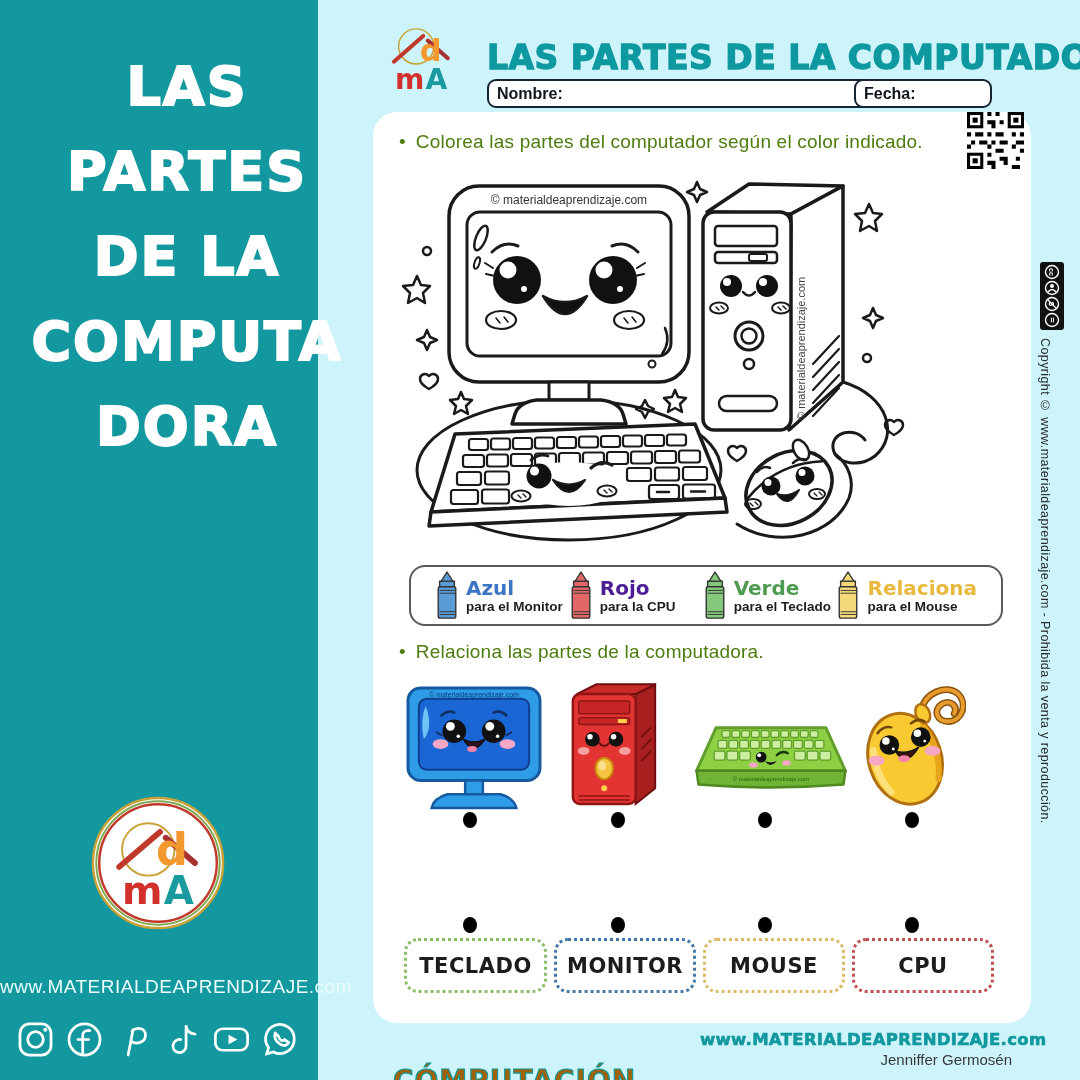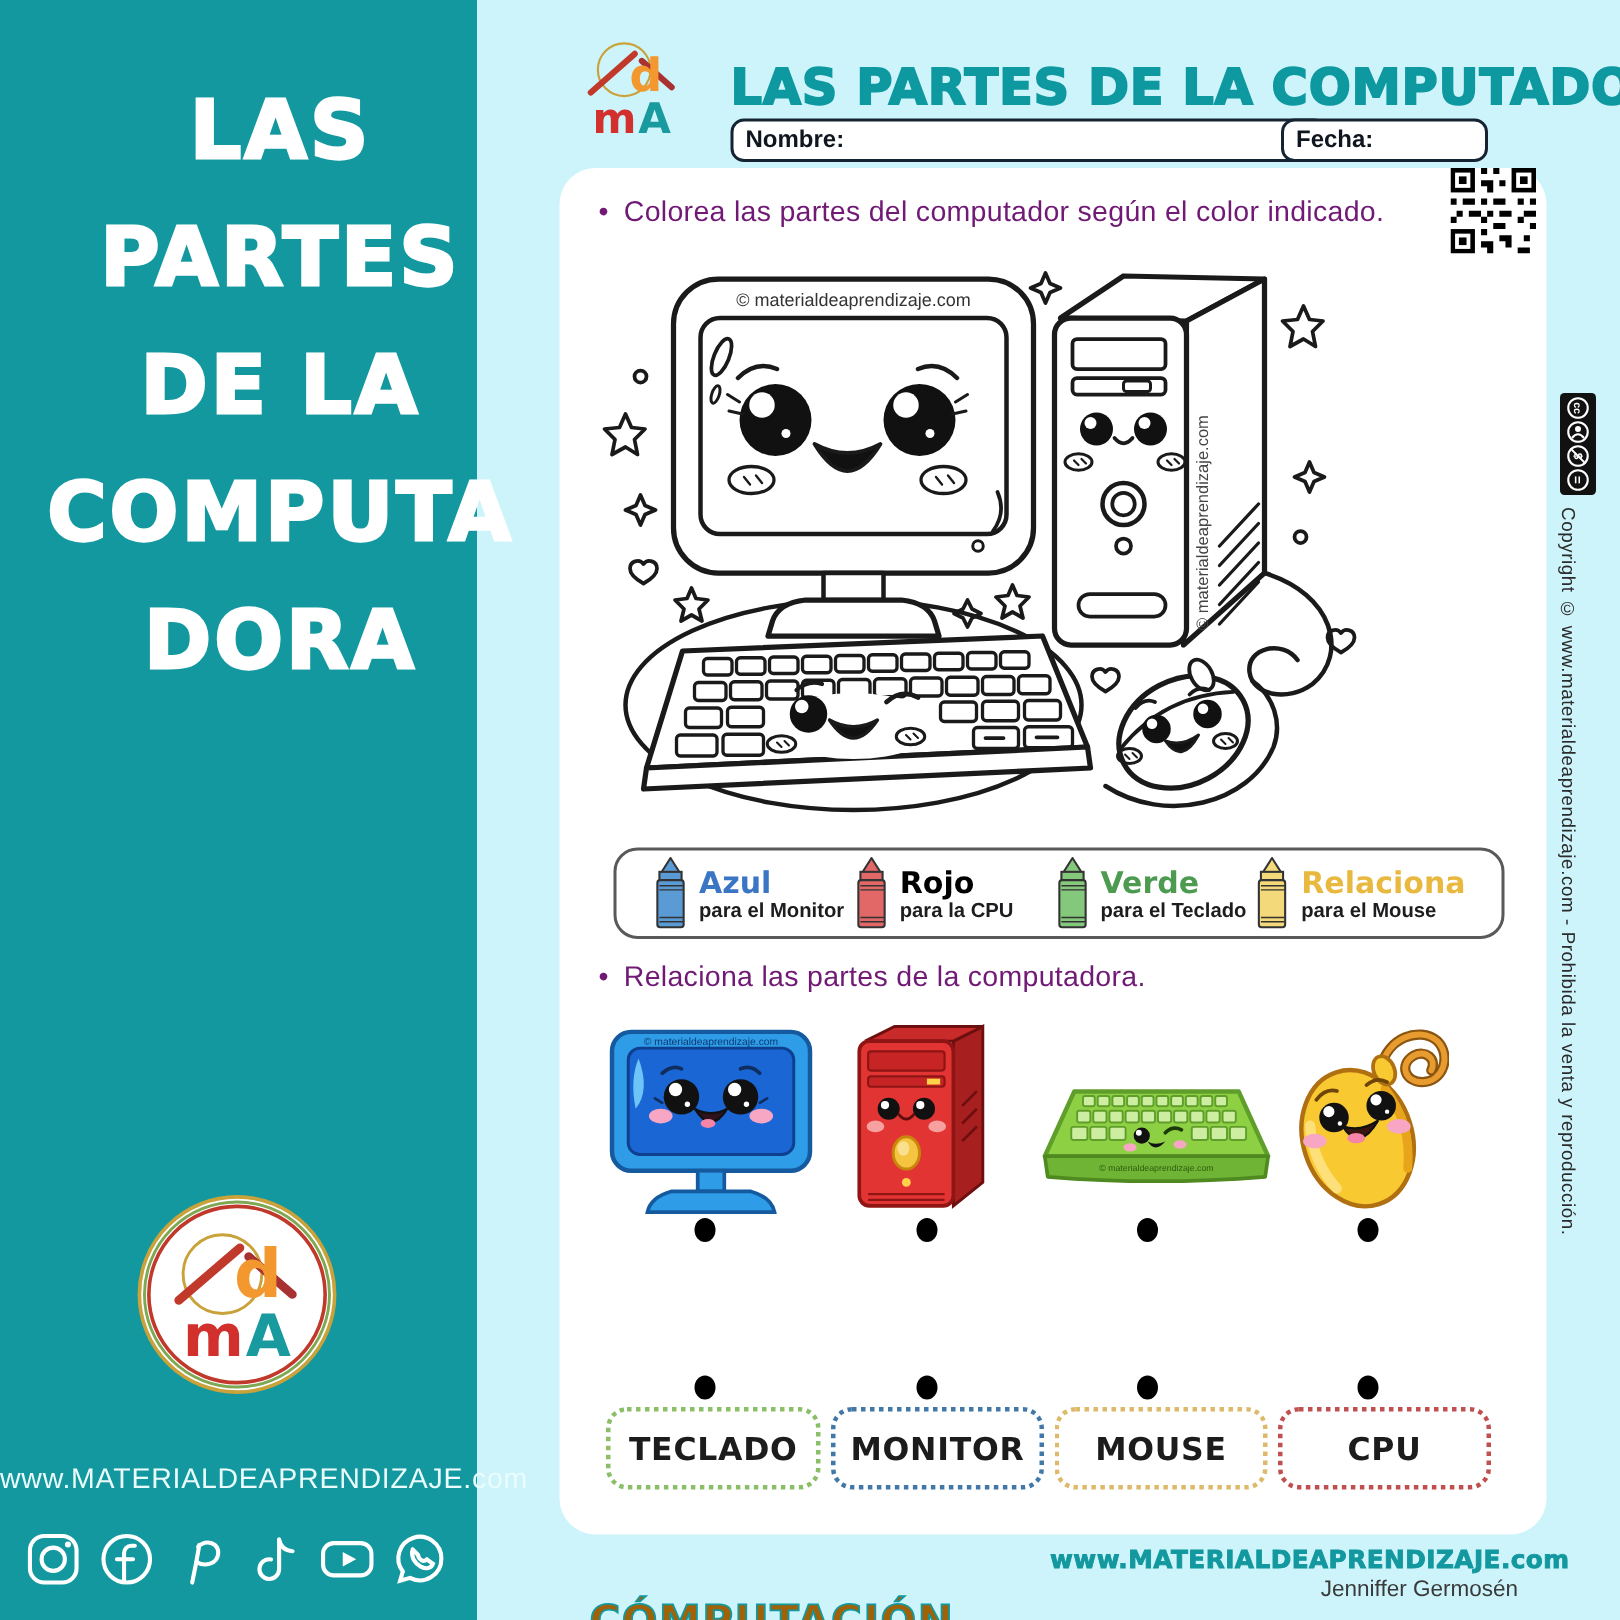--- a/index.html
+++ b/index.html
@@ -27,35 +27,35 @@
   .field-box { position:absolute; height:29px; background:#ffffff; border:2.5px solid #152433;
     border-radius:9px; display:flex; align-items:center; padding-left:8px;
     font-weight:bold; font-size:16px; color:#10161f; }
   .field-nombre { left:487px; top:79px; width:398px; }
   .field-fecha  { left:854px; top:79px; width:138px; }
 
   
   .sheet { position:absolute; left:373px; top:112px; width:658px; height:911px;
     background:#ffffff; border-radius:24px; }
   .qr { position:absolute; left:967px; top:112px; width:57px; height:57px; }
-  .instr { position:absolute; color:#701a75; font-size:19px; letter-spacing:0.2px; }
+  .instr { position:absolute; color:#4d7c0f; font-size:19px; letter-spacing:0.2px; }
   .instr .bullet { font-size:19px; margin-right:10px; }
   .instr1 { left:399px; top:131px; }
   .instr2 { left:399px; top:641px; }
   .lineart { position:absolute; left:397px; top:168px; width:628px; height:394px; }
 
   
   .legend { position:absolute; left:409px; top:565px; width:594px; height:61px;
     border:2.5px solid #58595b; border-radius:16px; background:#fff;
     display:flex; align-items:center; padding:0 24px; }
   .legend-item { flex:1; display:flex; align-items:center; gap:7px; }
   .legend-item svg { width:24px; height:52px; flex:0 0 auto; }
   .legend-name { font-family:"DejaVu Sans",sans-serif; font-weight:bold; font-size:20px; line-height:22px; }
   .legend-target { font-weight:bold; font-size:13.5px; color:#1d1d1f; line-height:16px; }
-  .c-azul { color:#3b76c4; } .c-rojo { color:#000000; } .c-verde { color:#4d9b50; } .c-amarillo { color:#e8b93e; }
+  .c-azul { color:#3b76c4; } .c-rojo { color:#4c1d95; } .c-verde { color:#4d9b50; } .c-amarillo { color:#e8b93e; }
 
   
   .match-img { position:absolute; }
   .dot { position:absolute; width:14px; height:16px; background:#000; border-radius:50%; }
   .label-box { position:absolute; top:938px; height:55px; background:#fff;
     border-radius:14px; display:flex; align-items:center; justify-content:center;
     font-family:"DejaVu Sans",sans-serif; font-weight:bold; font-size:21px; color:#1c1c1c; letter-spacing:0.5px; }
   .b-teclado { left:404px; width:143px; border:3px dotted #8bbf67; }
   .b-monitor { left:554px; width:142px; border:3px dotted #4178a8; }
   .b-mouse   { left:703px; width:142px; border:3px dotted #ddb96a;text-align:center; }

